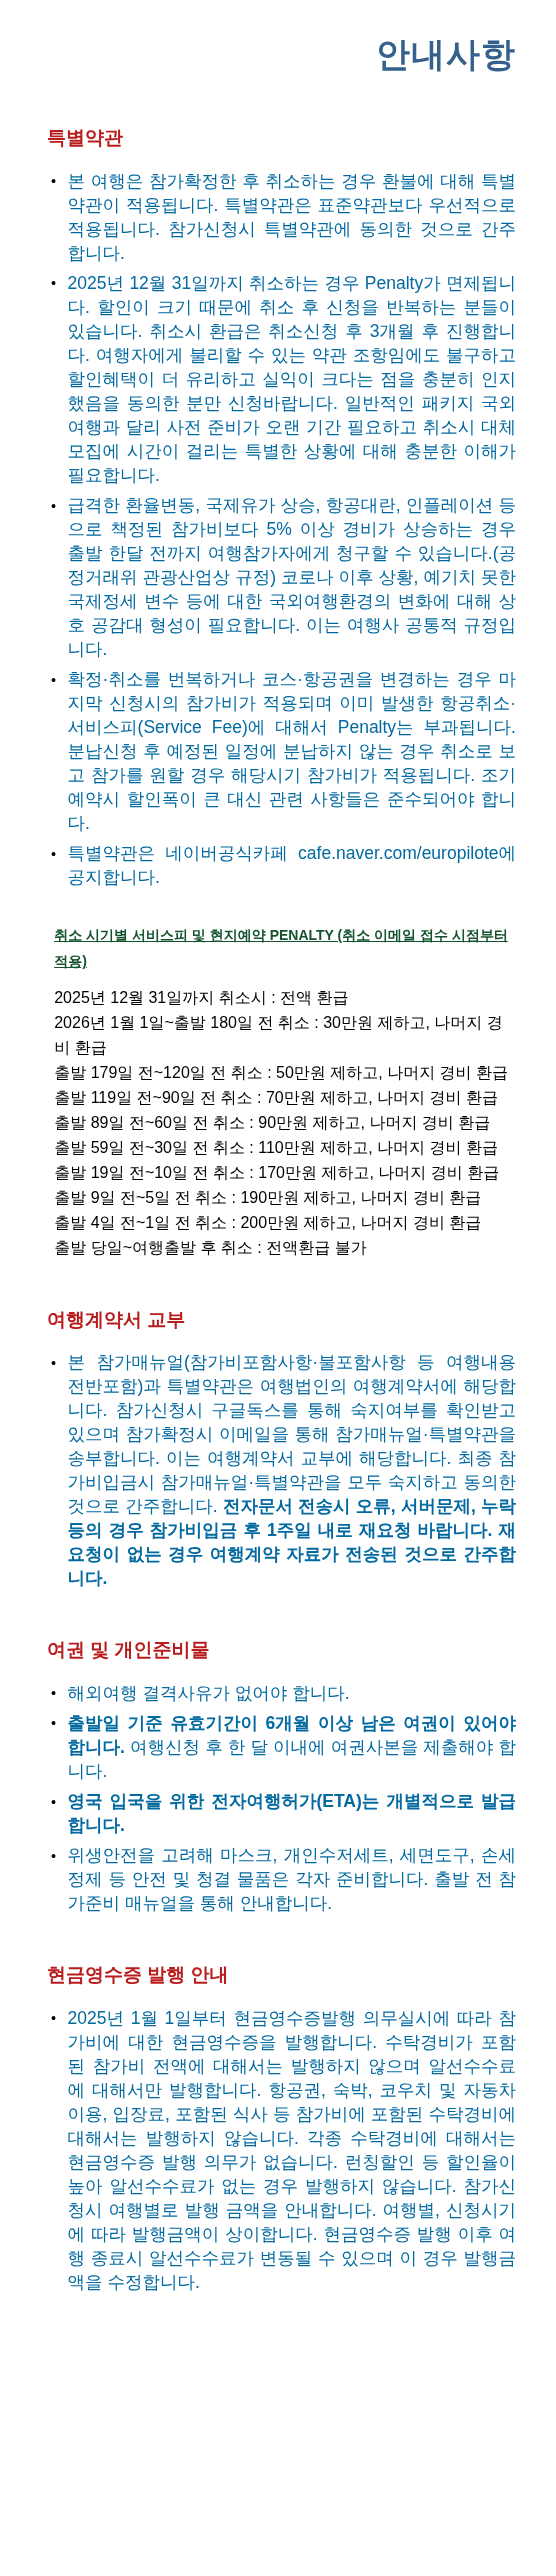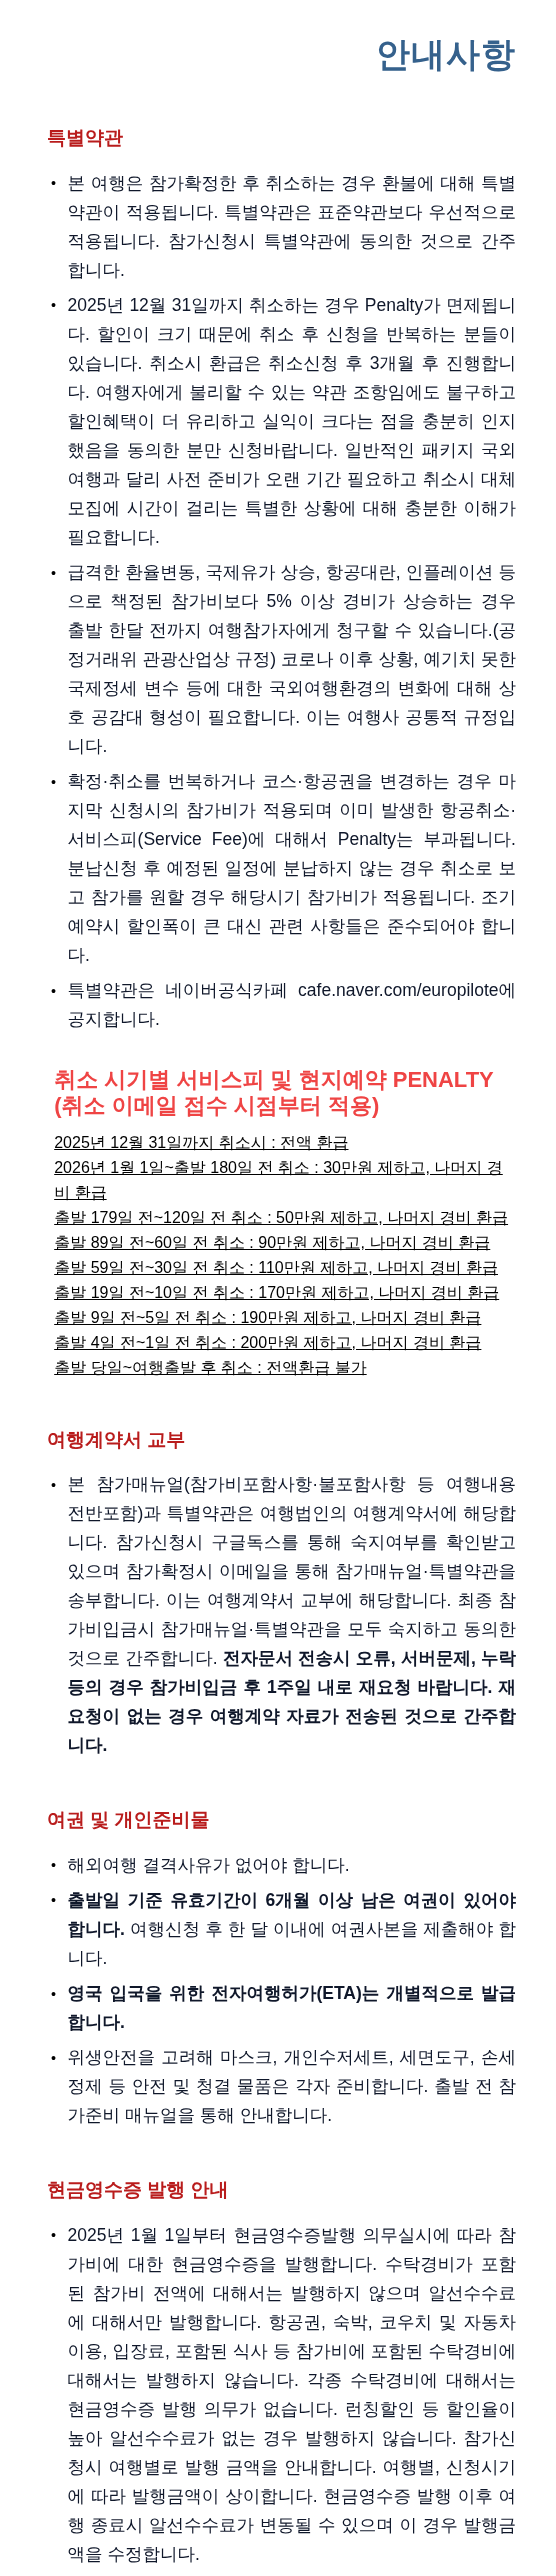--- a/index.html
+++ b/index.html
@@ -13,33 +13,33 @@
   h1[data-name="page-title"] {
     margin:5.2px 0 0; text-align:right;
     font-size:34px; font-weight:800; letter-spacing:1px;
   }
   section { display:block; }
   h2.section-heading {
     font-size:19px; font-weight:700; margin:47px 0 17.5px; color:#b91c1c;
   }
   p.bullet {
     position:relative; padding-left:20.6px; margin:0 0 6.2px;
-    font-size:17.5px; line-height:29px; text-align:justify; word-break:break-all;
-    color:#0f172a;
+    font-size:17.5px; line-height:24px; text-align:justify; word-break:break-all;
+    color:#0369a1;
   }
   p.bullet::before {
     content:"\2022"; position:absolute; left:4.1px; top:0.5px; font-size:14.4px; color:#000;
   }
   .sched { margin-top:33px; }
   p.sched-title {
-    font-weight:700; font-size:22px; line-height:26px;
-    margin:0 0 10.3px; padding-left:7.2px; color:#ef4444;
+    font-weight:700; font-size:14px; line-height:26px;
+    margin:0 0 10.3px; padding-left:7.2px; color:#14532d;text-decoration:underline;
   }
   p.sched-line {
-    font-size:16px; line-height:25px; margin:0; padding-left:7.2px; color:#000;text-decoration:underline;
+    font-size:16px; line-height:25px; margin:0; padding-left:7.2px; color:#000;
   }
   .b { font-weight:700; }
   .r { font-weight:400; }
 </style>
 </head>
 <body style="background: rgb(255, 255, 255);">
 
 <main data-name="notice-document">
   <h1 data-name="page-title" style="color: rgb(53, 97, 140);">안내사항</h1>
   <div id="sections" data-name="sections-container">
@@ -50,20 +50,21 @@
         <p class="bullet" data-name="bullet-item"><span class="r" data-name="text-segment">급격한 환율변동, 국제유가 상승, 항공대란, 인플레이션 등으로 책정된 참가비보다 5% 이상 경비가 상승하는 경우 출발 한달 전까지 여행참가자에게 청구할 수 있습니다.(공정거래위 관광산업상 규정) 코로나 이후 상황, 예기치 못한 국제정세 변수 등에 대한 국외여행환경의 변화에 대해 상호 공감대 형성이 필요합니다. 이는 여행사 공통적 규정입니다.</span></p>
         <p class="bullet" data-name="bullet-item"><span class="r" data-name="text-segment">확정·취소를 번복하거나 코스·항공권을 변경하는 경우 마지막 신청시의 참가비가 적용되며 이미 발생한 항공취소·서비스피(Service Fee)에 대해서 Penalty는 부과됩니다. 분납신청 후 예정된 일정에 분납하지 않는 경우 취소로 보고 참가를 원할 경우 해당시기 참가비가 적용됩니다. 조기예약시 할인폭이 큰 대신 관련 사항들은 준수되어야 합니다.</span></p>
         <p class="bullet" data-name="bullet-item"><span class="r" data-name="text-segment">특별약관은 네이버공식카페 cafe.naver.com/europilote에 공지합니다.</span></p>
       </section>
       <section data-name="section-penalty-schedule">
         <div class="sched" data-name="penalty-schedule-block">
           <p class="sched-title" data-name="penalty-schedule-title">취소 시기별 서비스피 및 현지예약 PENALTY (취소 이메일 접수 시점부터 적용)</p>
           <p class="sched-line" data-name="penalty-schedule-line">2025년 12월 31일까지 취소시 : 전액 환급</p>
           <p class="sched-line" data-name="penalty-schedule-line">2026년 1월 1일~출발 180일 전 취소 : 30만원 제하고, 나머지 경비 환급</p>
           <p class="sched-line" data-name="penalty-schedule-line">출발 179일 전~120일 전 취소 : 50만원 제하고, 나머지 경비 환급</p>
+          <p class="sched-line" data-name="penalty-schedule-line">출발 119일 전~90일 전 취소 : 70만원 제하고, 나머지 경비 환급</p>
           <p class="sched-line" data-name="penalty-schedule-line">출발 89일 전~60일 전 취소 : 90만원 제하고, 나머지 경비 환급</p>
           <p class="sched-line" data-name="penalty-schedule-line">출발 59일 전~30일 전 취소 : 110만원 제하고, 나머지 경비 환급</p>
           <p class="sched-line" data-name="penalty-schedule-line">출발 19일 전~10일 전 취소 : 170만원 제하고, 나머지 경비 환급</p>
           <p class="sched-line" data-name="penalty-schedule-line">출발 9일 전~5일 전 취소 : 190만원 제하고, 나머지 경비 환급</p>
           <p class="sched-line" data-name="penalty-schedule-line">출발 4일 전~1일 전 취소 : 200만원 제하고, 나머지 경비 환급</p>
           <p class="sched-line" data-name="penalty-schedule-line">출발 당일~여행출발 후 취소 : 전액환급 불가</p>
         </div>
       </section>
       <section data-name="section-contract-delivery">
         <h2 class="section-heading" data-name="section-heading">여행계약서 교부</h2>

